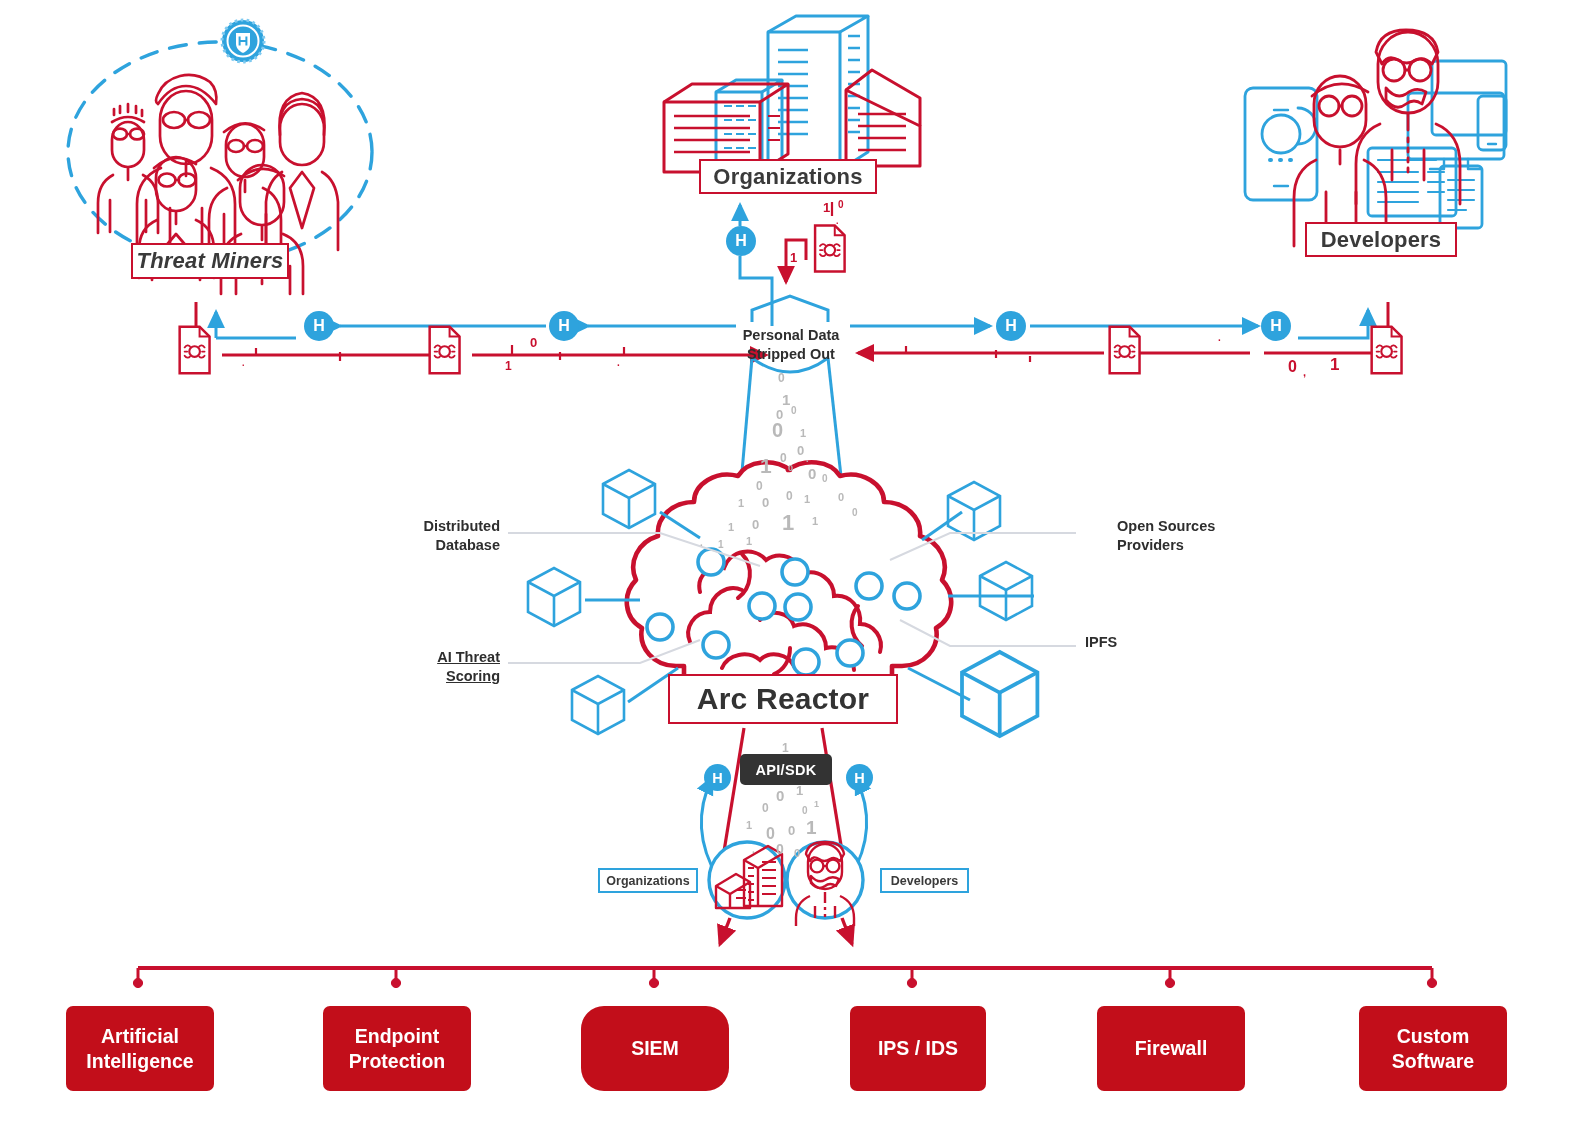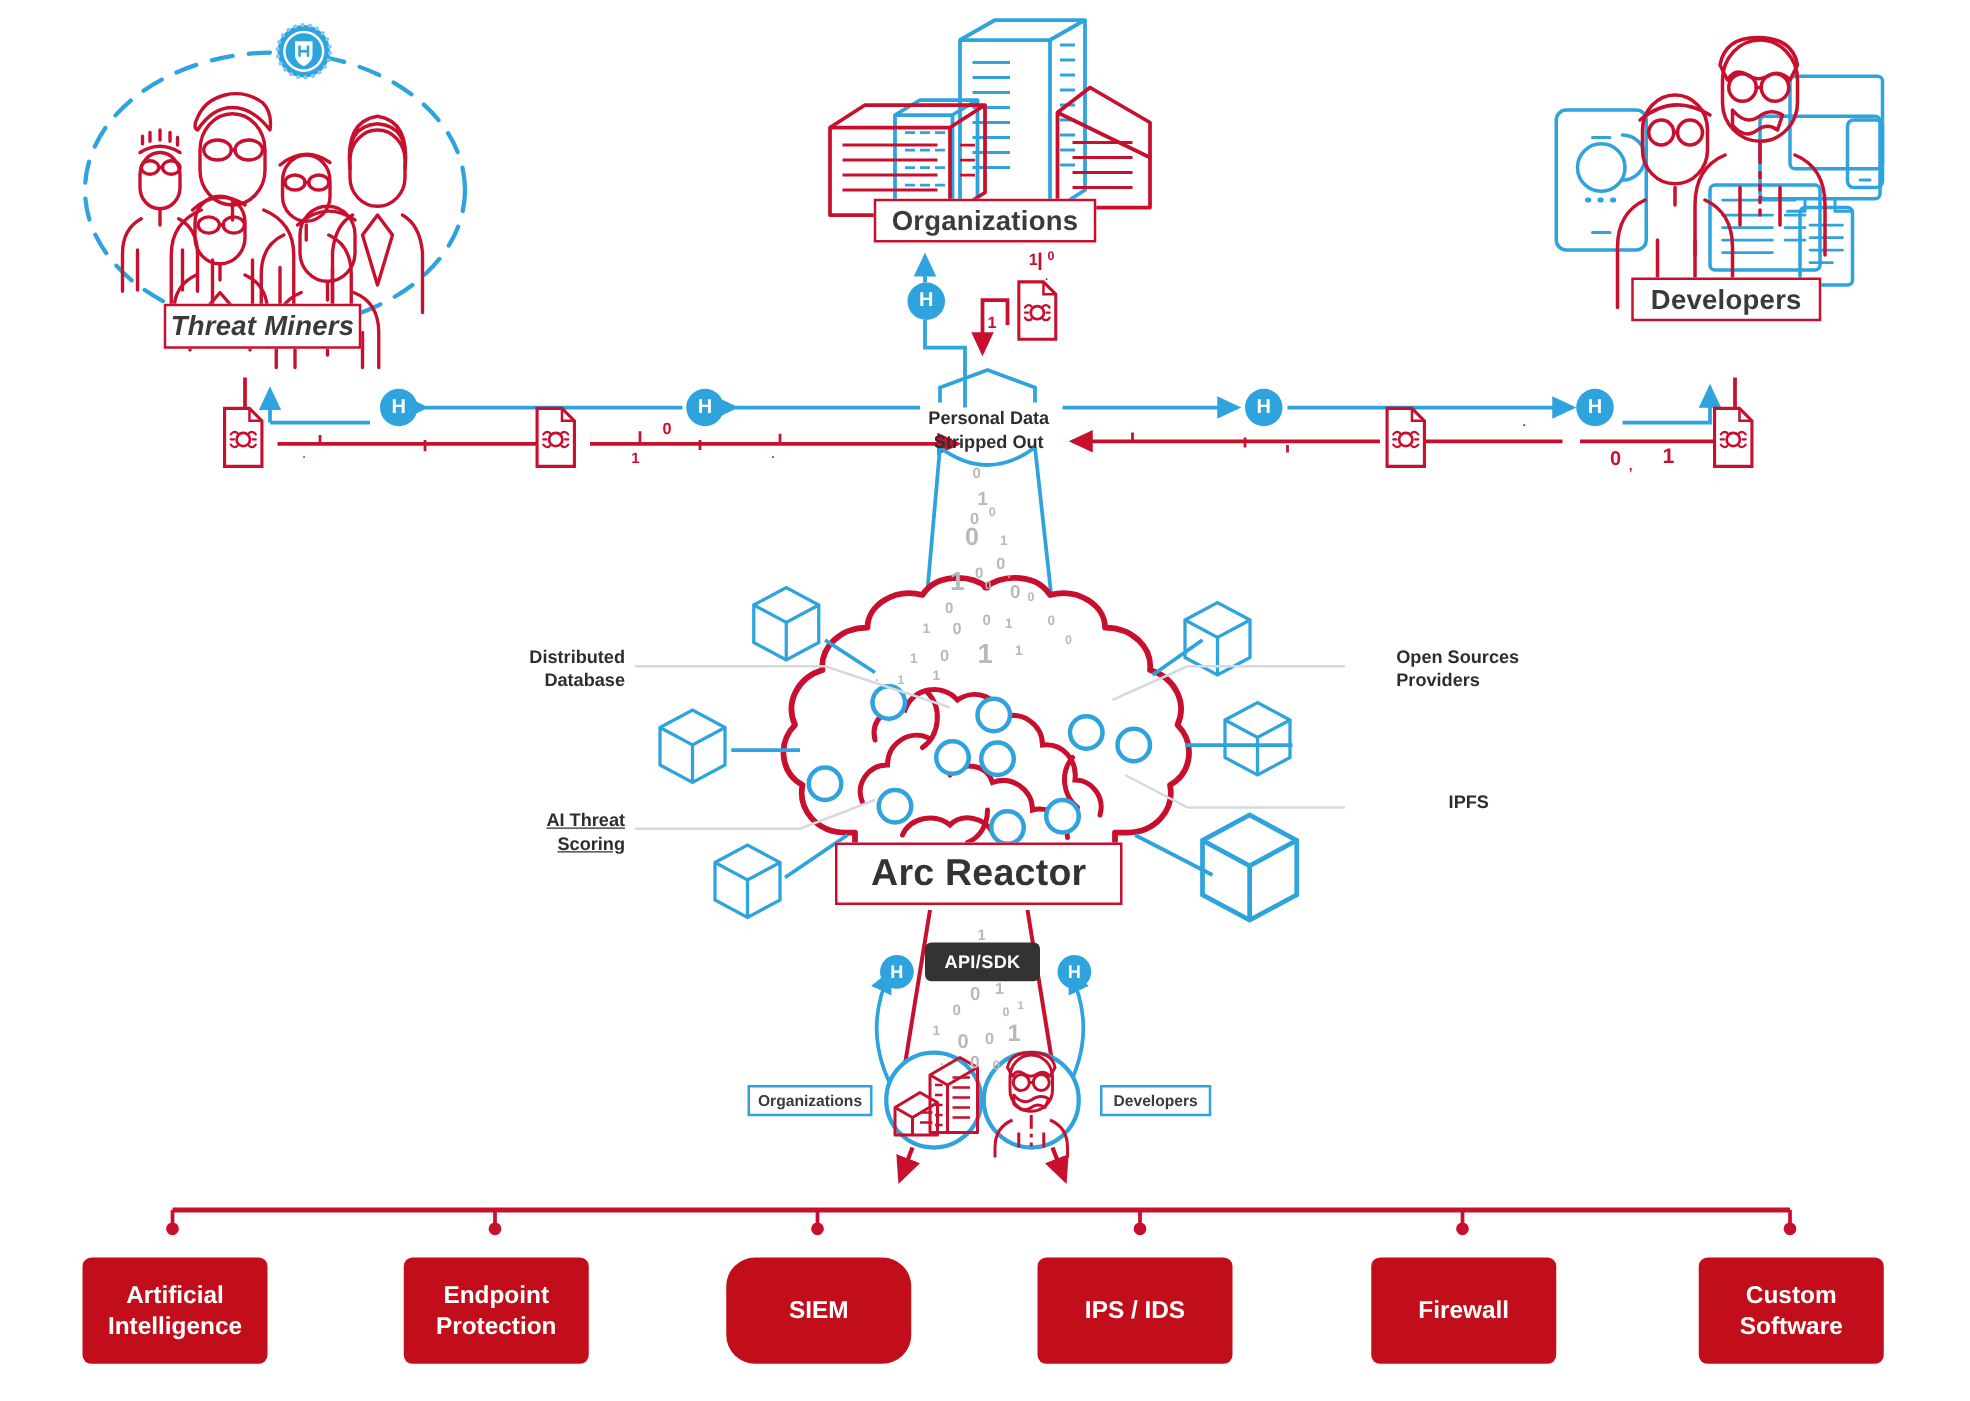--- a/index.html
+++ b/index.html
@@ -42,21 +42,21 @@
 
   
   .sidelabel{
     position:absolute;color:#2e2e2e;font-size:14.5px;font-weight:bold;
     line-height:1.33;white-space:pre-line;
   }
   .sidelabel.right-align{text-align:right;}
   #lbl-distributed-db{left:360px;top:517px;width:140px;}
   #lbl-ai-threat{left:360px;top:648px;width:140px;text-decoration:underline;}
   #lbl-open-sources{left:1085px;top:517px;width:180px;text-align:left;margin-left:32px;}
-  #lbl-ipfs{left:1085px;top:633px;width:180px;text-align:center;}
+  #lbl-ipfs{left:1085px;top:633px;width:180px;text-align:left;}
   #lbl-personal-data{
     left:716px;top:326px;width:150px;text-align:center;color:#2e2e2e;
     font-size:14.5px;font-weight:bold;line-height:1.33;white-space:pre-line;position:absolute;
   }
 
   
   .solbox{
     position:absolute;top:1006px;height:85px;background:#c20e1a;border-radius:7px;
     color:#ffffff;font-weight:bold;font-size:19.5px;line-height:1.25;text-align:center;
     display:flex;align-items:center;justify-content:center;white-space:pre-line;
@@ -492,18 +492,18 @@
 Providers</div>
   <div class="sidelabel" id="lbl-ipfs">IPFS</div>
   <div id="lbl-personal-data">Personal Data
 Stripped Out</div>
 
   <div class="solbox" style="left:66px;width:148px;">Artificial
 Intelligence</div>
   <div class="solbox" style="left:323px;width:148px;">Endpoint
 Protection</div>
   <div class="solbox" style="left:581px;width:148px;border-radius:23px;">SIEM</div>
-  <div class="solbox" style="left:830px;width:156px;">IPS / IDS</div>
+  <div class="solbox" style="left:850px;width:136px;">IPS / IDS</div>
   <div class="solbox" style="left:1359px;width:148px;">Custom
 Software</div>
   <div class="solbox" style="left:1097px;width:148px;">Firewall</div>
 
 </div>
 
 </body></html>

